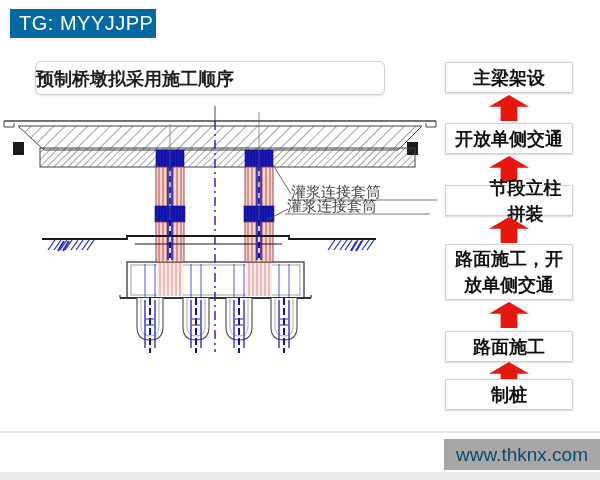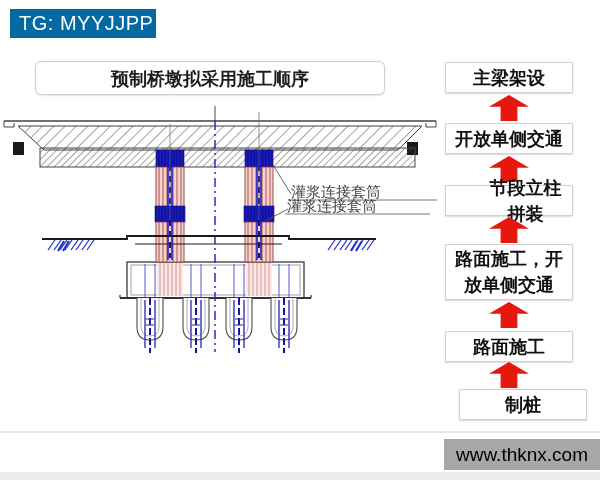--- a/index.html
+++ b/index.html
@@ -3,34 +3,34 @@
 <meta charset="utf-8">
 <style>
   html,body{margin:0;padding:0;}
   .page{position:relative;width:600px;height:480px;background:#ffffff;overflow:hidden;
         font-family:"Liberation Sans","DejaVu Sans",sans-serif;}
   .tag-bar{position:absolute;left:10px;top:9px;width:146px;height:29px;background:#0369a1;
            color:#fff;font-size:20px;line-height:29px;padding-left:9px;box-sizing:border-box;
            letter-spacing:.5px;}
   .title-box{position:absolute;left:35px;top:61px;width:350px;height:34px;background:#fff;
              border:1px solid #cfcfcf;border-radius:6px;box-shadow:0 1px 2px rgba(0,0,0,.10);
-             font-size:18px;font-weight:bold;color:#1c1c1c;text-align:center;line-height:34px;
+             font-size:18px;font-weight:bold;color:#1c1c1c;text-align:left;line-height:34px;
              box-sizing:border-box;}
   .drawing{position:absolute;left:0;top:100px;width:440px;height:380px;}
   .flow-box{position:absolute;left:445px;width:128px;background:#fff;border:1px solid #d0d0d0;
             border-radius:1px;box-shadow:0 1px 2px rgba(0,0,0,.16);font-size:18px;font-weight:bold;
             color:#111;text-align:center;box-sizing:border-box;display:flex;align-items:center;
             justify-content:center;line-height:26px;padding:0 4px;}
   .h1line{height:31px;}
   .up-arrow{position:absolute;left:489px;width:40px;height:26px;background:#e6170e;
             clip-path:polygon(50% 0,100% 45%,71% 45%,71% 100%,29% 100%,29% 45%,0 45%);}
   .divider{position:absolute;left:0;top:431px;width:600px;height:2px;background:#e7e7e7;}
   .bottom-strip{position:absolute;left:0;top:472px;width:600px;height:8px;background:#ebebeb;}
   .watermark{position:absolute;left:444px;top:439px;width:156px;height:31px;background:#a7a7a7;
-             color:#000000;font-size:19px;line-height:31px;text-align:center;}
+             color:#0c4a6e;font-size:19px;line-height:31px;text-align:center;}
   svg text{font-family:"Liberation Sans","DejaVu Sans",sans-serif;}
 </style>
 </head>
 <body>
 
 <div class="page">
 
   <div class="tag-bar">TG: MYYJJPP</div>
 
   <div class="title-box">预制桥墩拟采用施工顺序</div>
@@ -132,19 +132,19 @@
   <div class="flow-box h1line" style="top:62px;">主梁架设</div>
   <div class="up-arrow" style="top:95px;"></div>
   <div class="flow-box h1line" style="top:123px;">开放单侧交通</div>
   <div class="up-arrow" style="top:156px;"></div>
   <div class="flow-box h1line" style="top:185px;padding-left:37px;">节段立柱拼装</div>
   <div class="up-arrow" style="top:217px;"></div>
   <div class="flow-box" style="top:244px;height:56px;">路面施工，开放单侧交通</div>
   <div class="up-arrow" style="top:302px;"></div>
   <div class="flow-box h1line" style="top:331px;">路面施工</div>
   <div class="up-arrow" style="top:362px;"></div>
-  <div class="flow-box h1line" style="top:389px;margin-left:14px;">制桩</div>
+  <div class="flow-box h1line" style="top:379px;">制桩</div>
 
   <div class="divider"></div>
   <div class="bottom-strip"></div>
   <div class="watermark">www.thknx.com</div>
 
 </div>
 
 </body></html>

